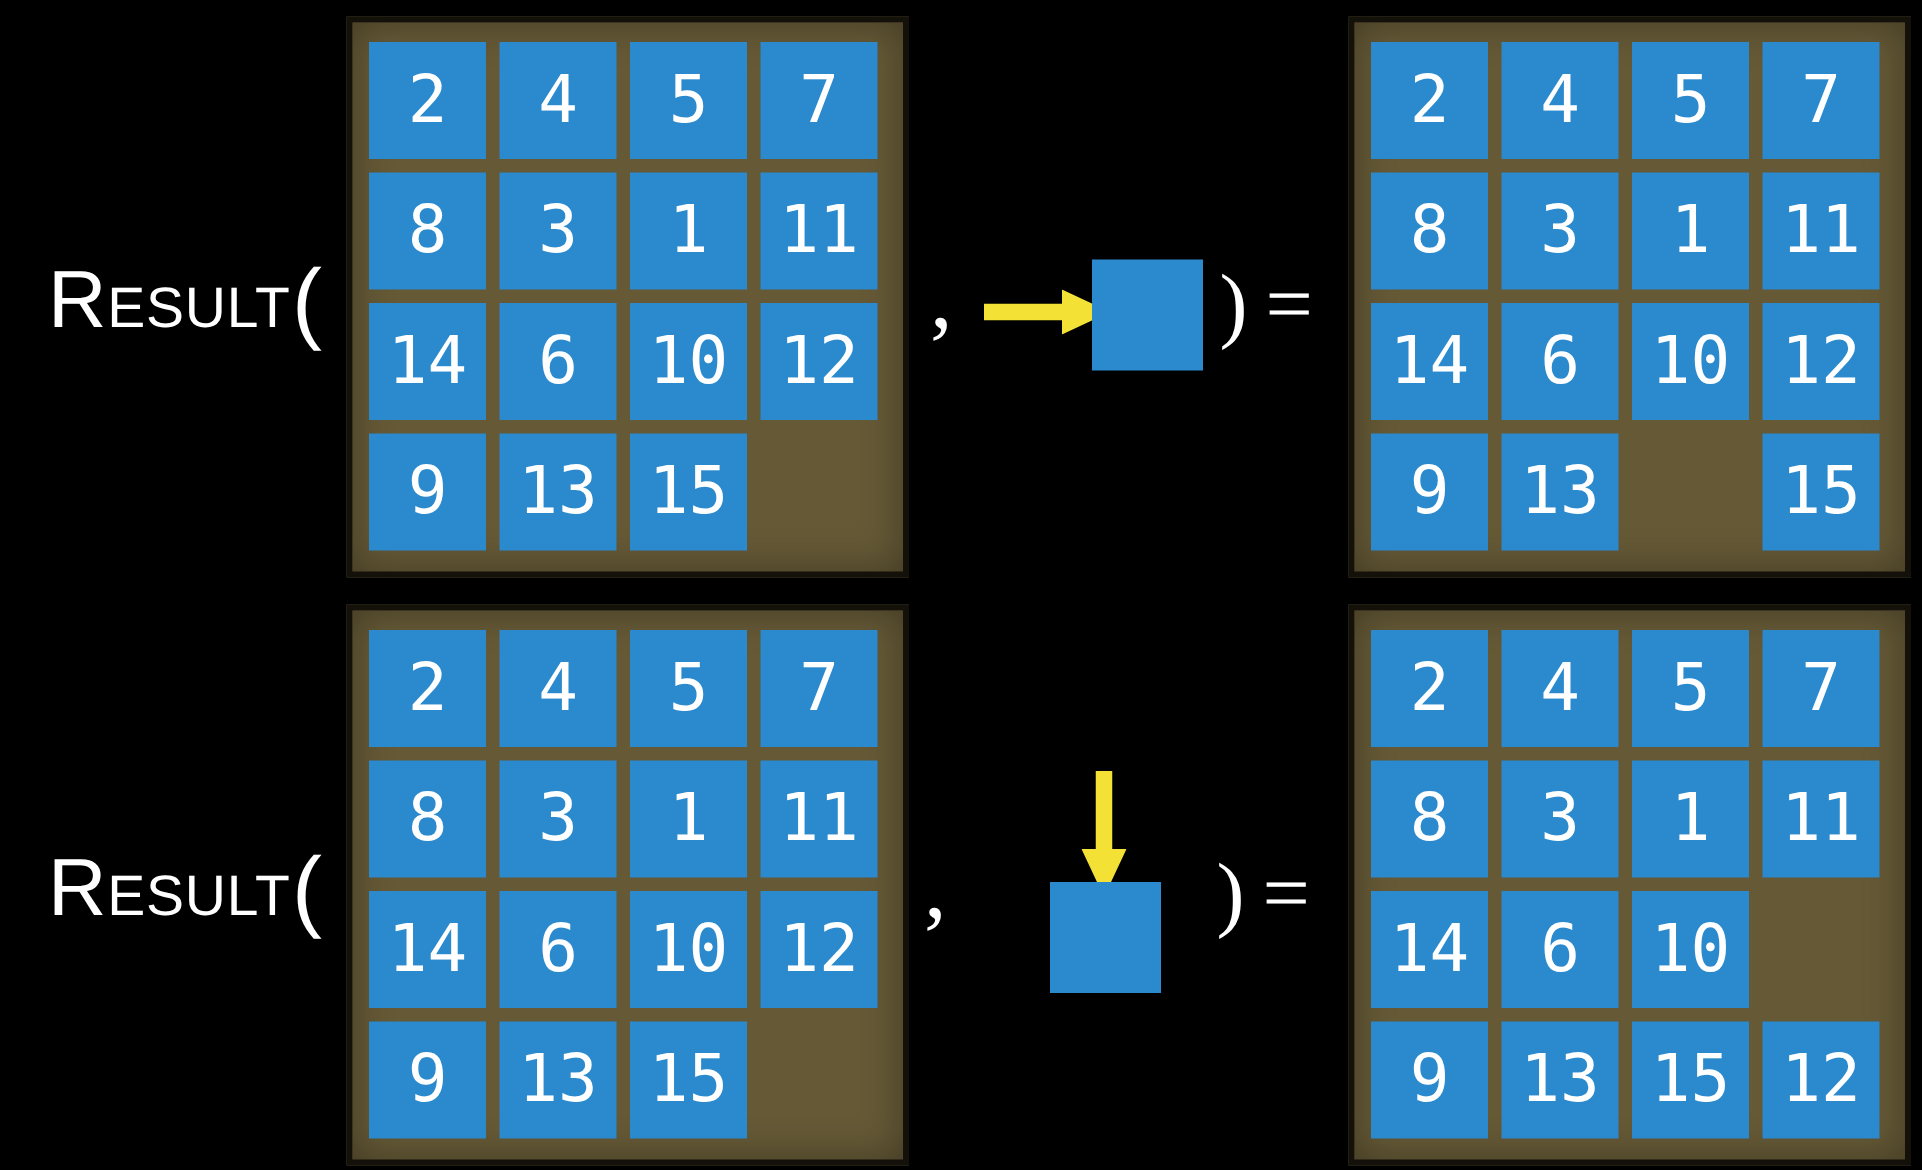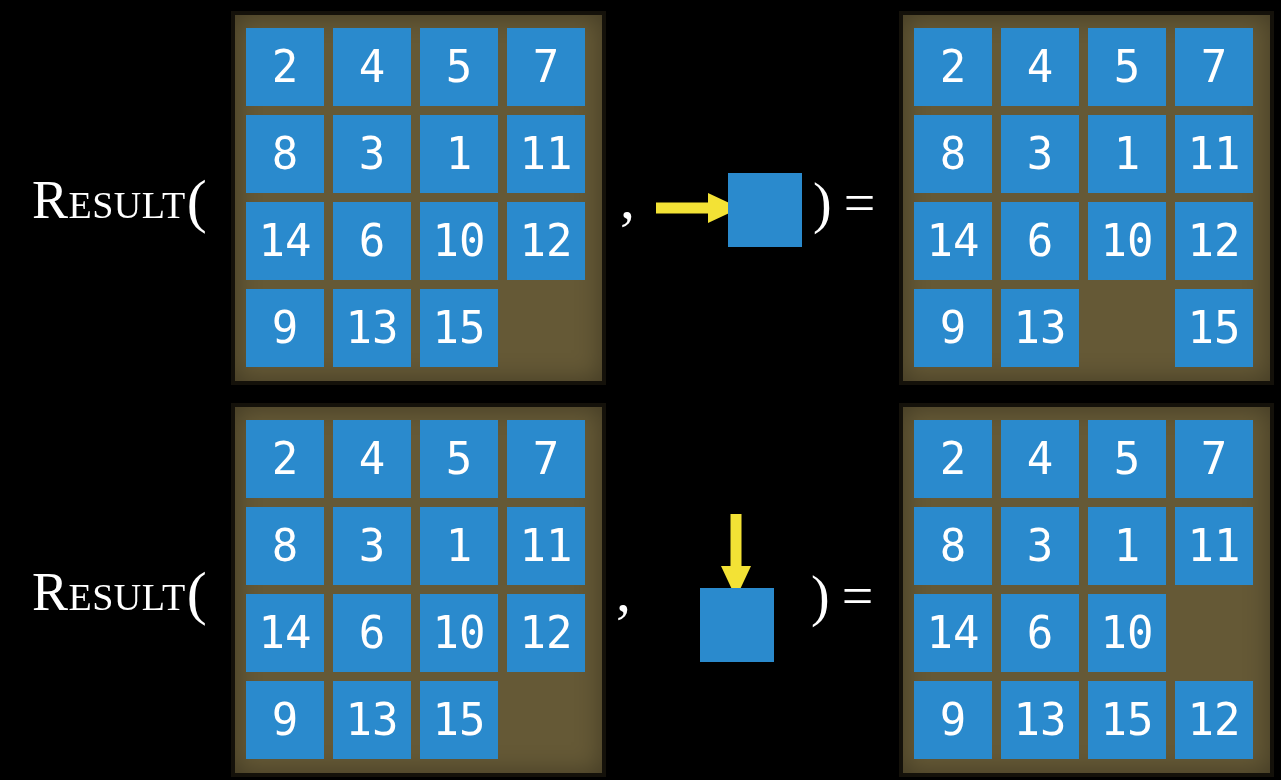--- a/index.html
+++ b/index.html
@@ -17,21 +17,21 @@
     width:1281px;height:780px;
     background:var(--bg);
     overflow:hidden;
     font-family:"Liberation Serif", serif;
   }
   .abs{position:absolute;}
 
   
   .func{
     color:var(--white);
-    font-family:Liberation Serif, serif;
+    font-family:Liberation Sans, sans-serif;
     font-variant:small-caps;
     font-size:54px;
     line-height:1;
     white-space:nowrap;
     letter-spacing:0.5px;
   }
   .func .paren{
     font-variant:normal;
     font-size:60px;
     line-height:1;

